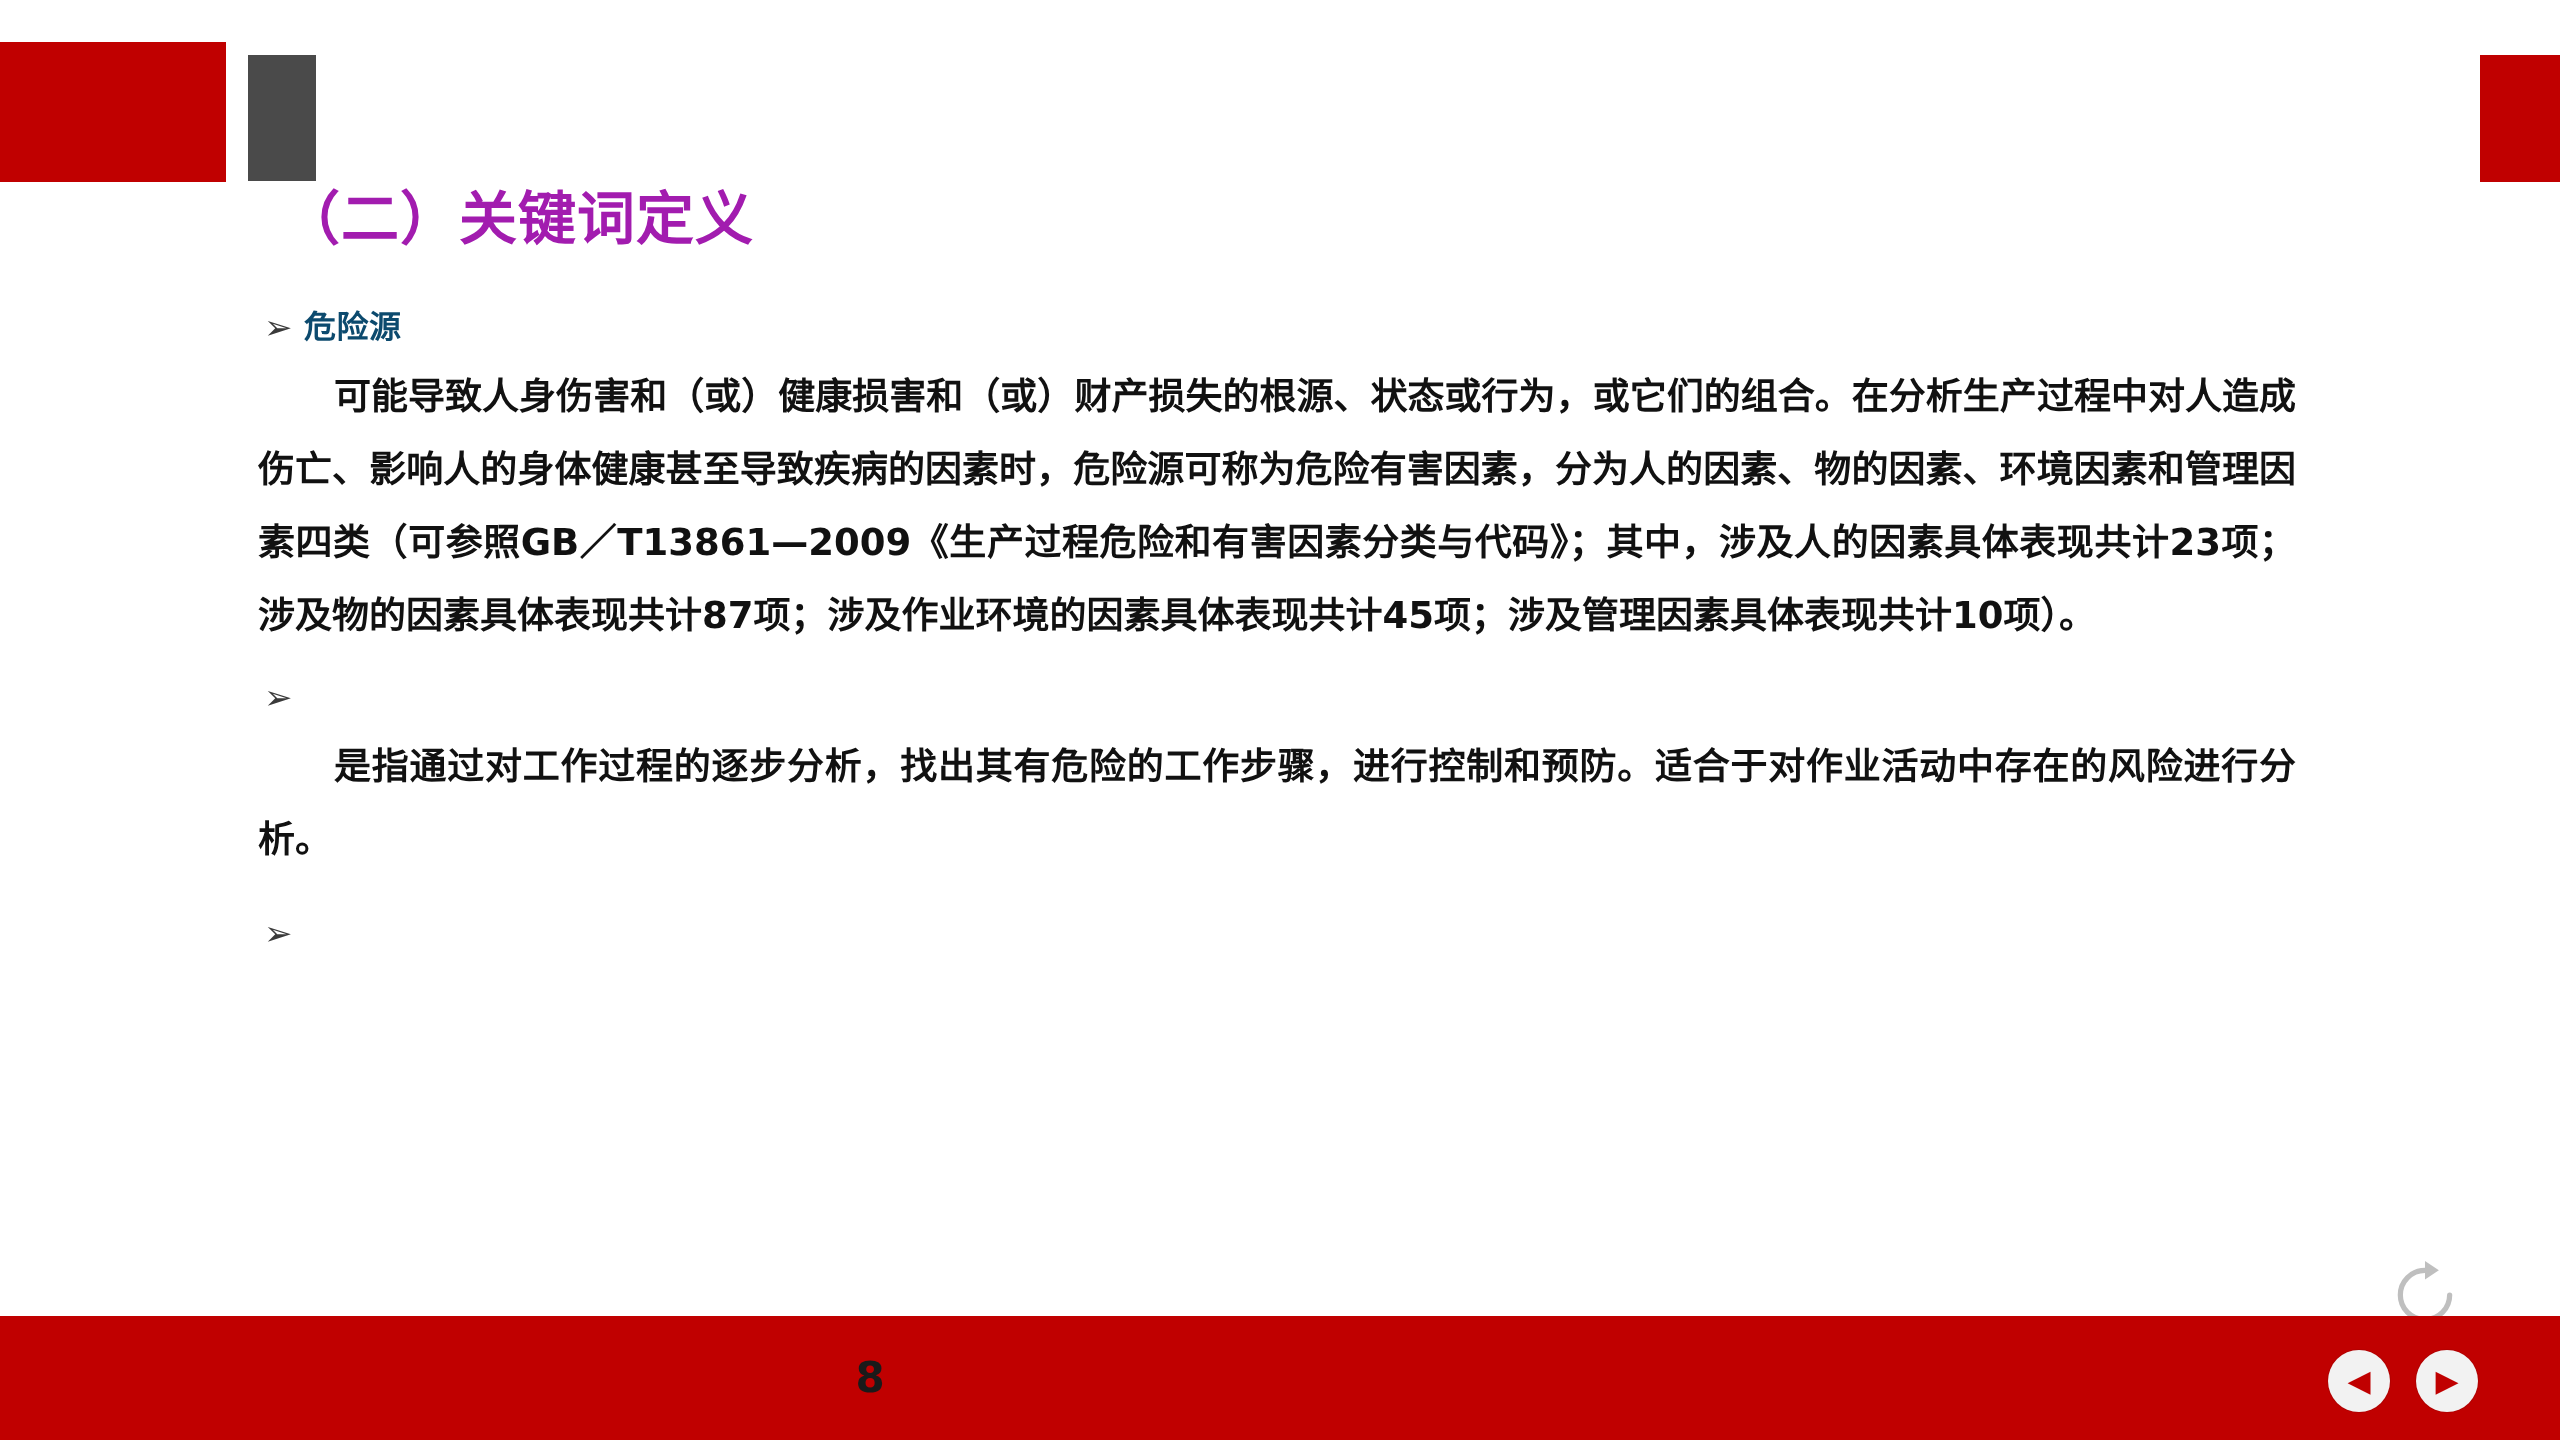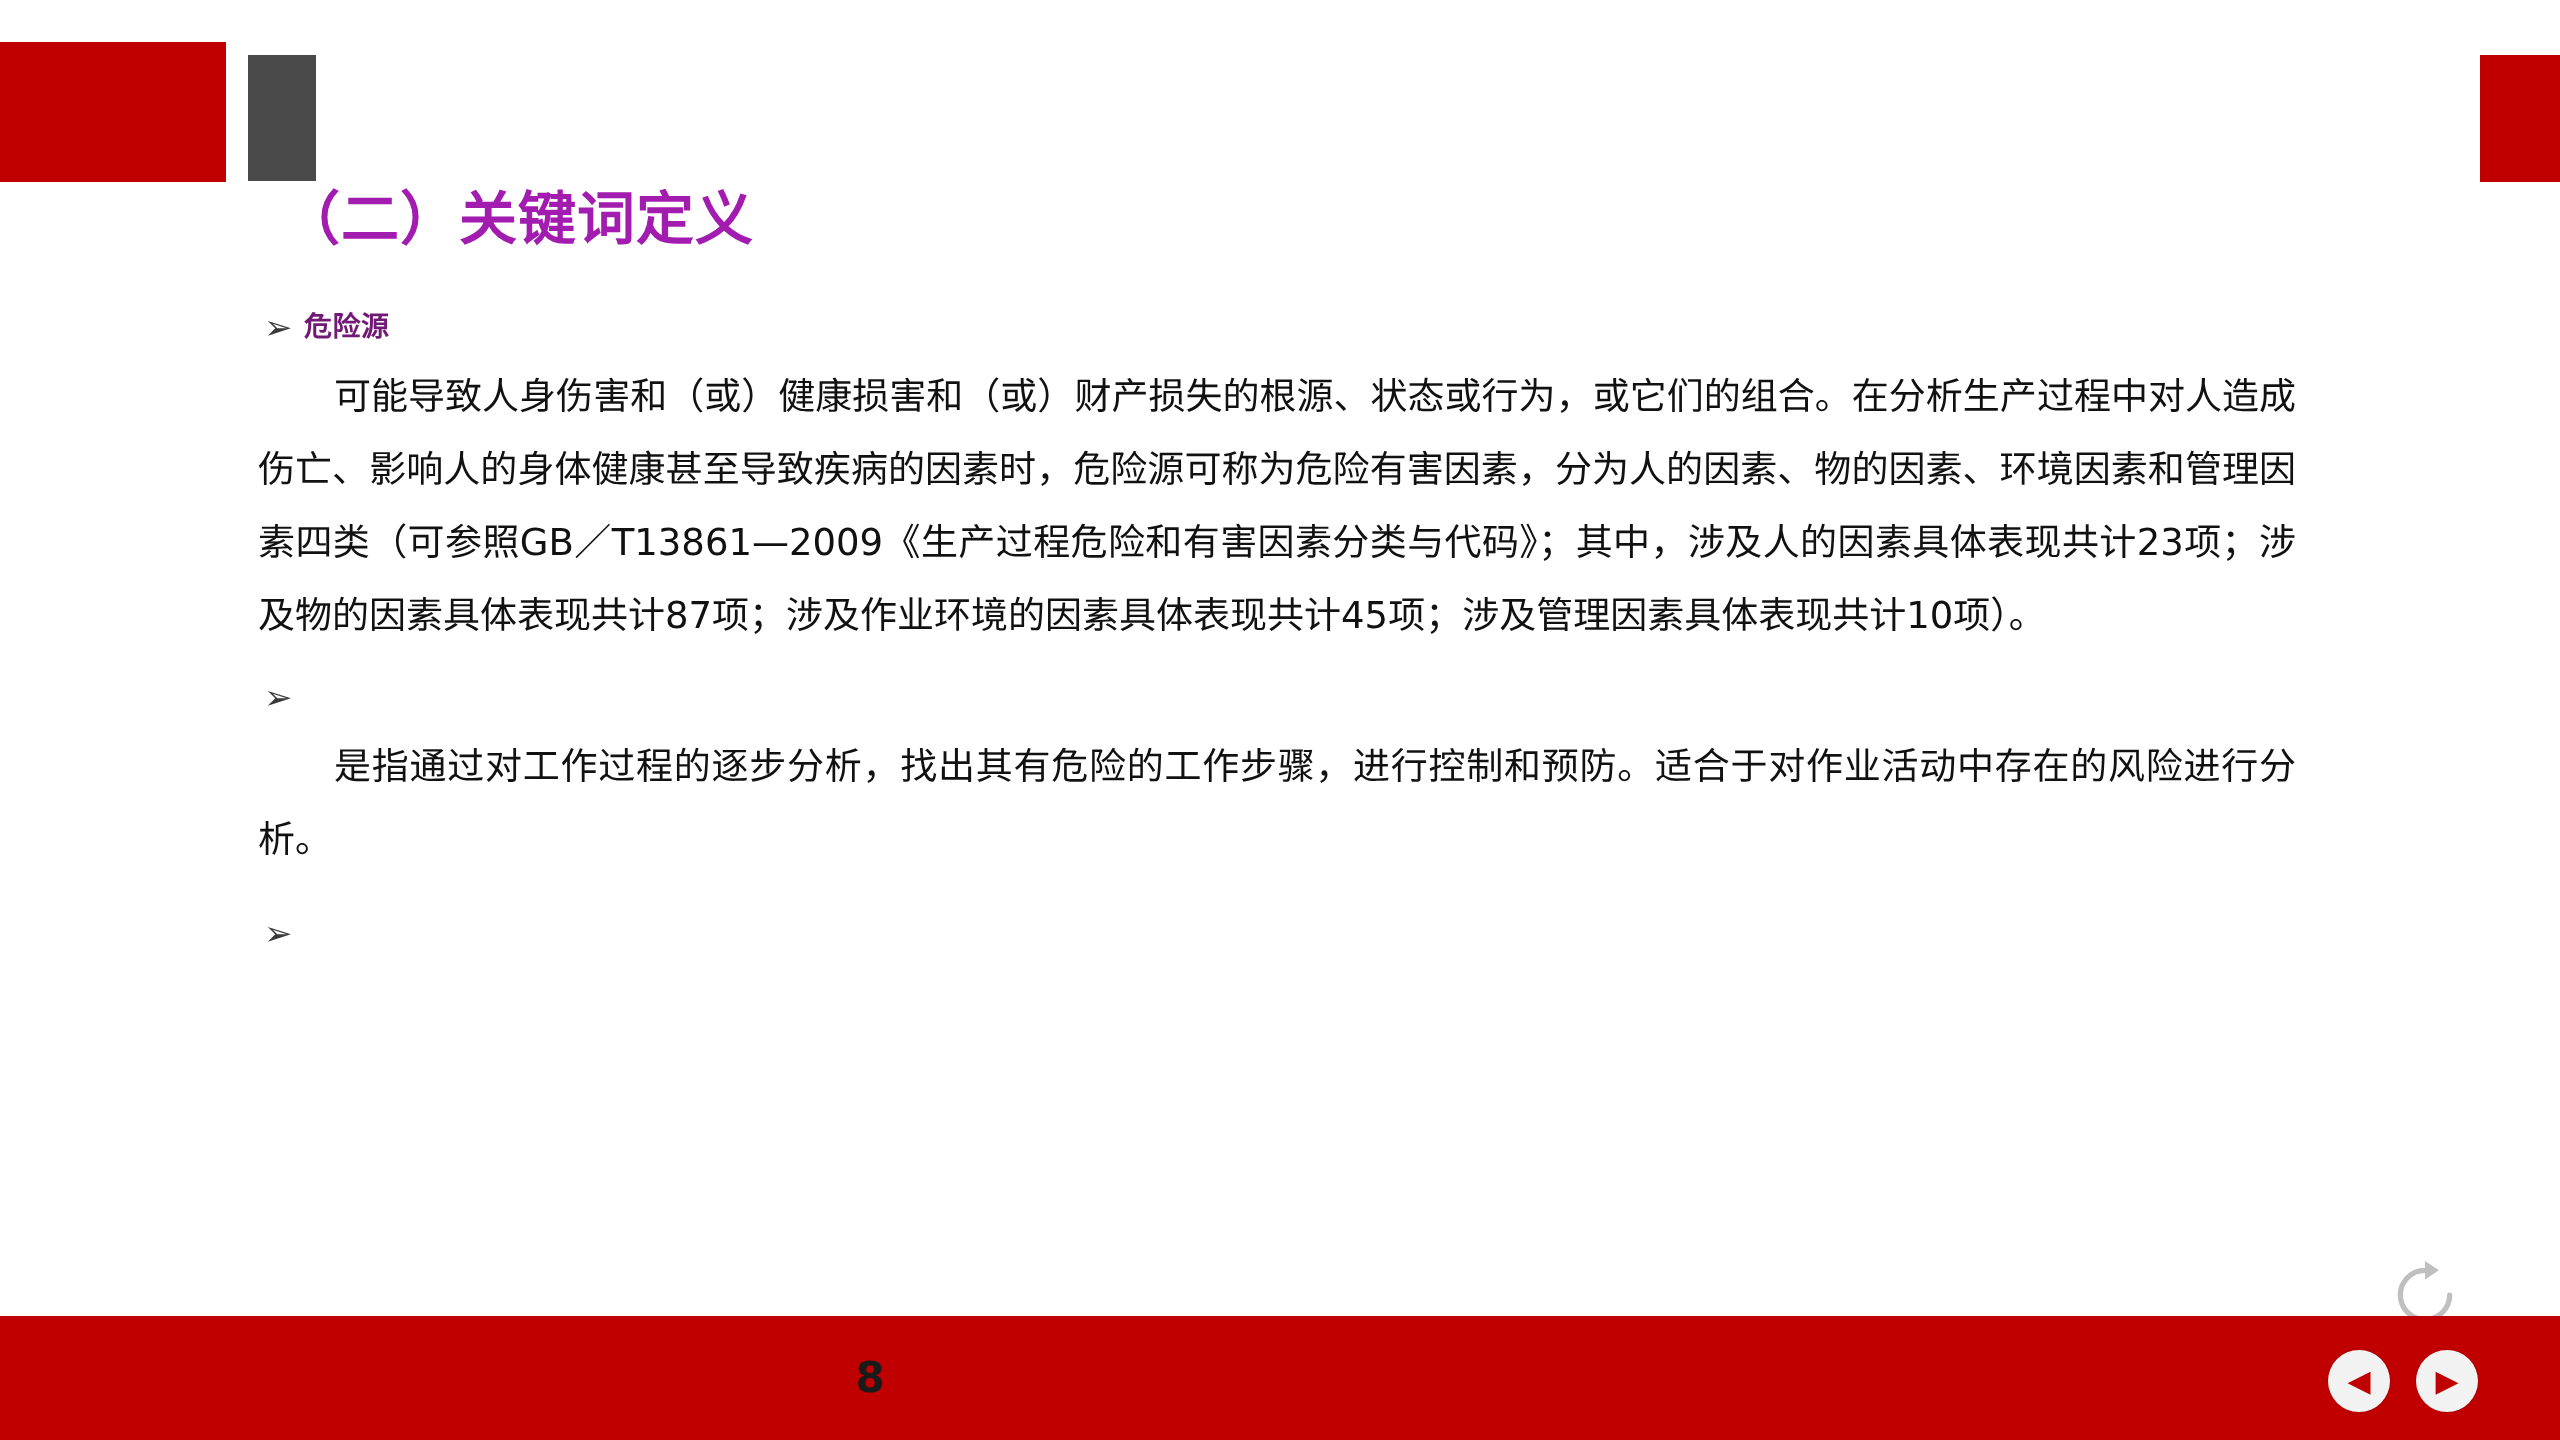--- a/index.html
+++ b/index.html
@@ -71,31 +71,31 @@
     width: 46px;
     flex: 0 0 46px;
     font-size: 34px;
     line-height: 50px;
     color: #3a3a3a;
     text-align: left;
     padding-left: 6px;
     box-sizing: border-box;
   }
   .bullet-heading {
-    font-size: 28px;
-    font-weight: bold;
-    color: #701a75;
+    font-size: 32px;
+    font-weight: bold;
+    color: #0c4a6e;
     line-height: 50px;
     letter-spacing: 0.5px;
     text-align: center;
   }
 
   .paragraph {
     font-size: 37px;
-    font-weight: normal;
+    font-weight: bold;
     color: #111111;
     line-height: 73px;
     text-indent: 76px;
     letter-spacing: 0px;
     margin: 8px 0 0 0;
     text-align: justify;
   }
 
   .gap-small { height: 14px; }
   .gap-med   { height: 26px; }

